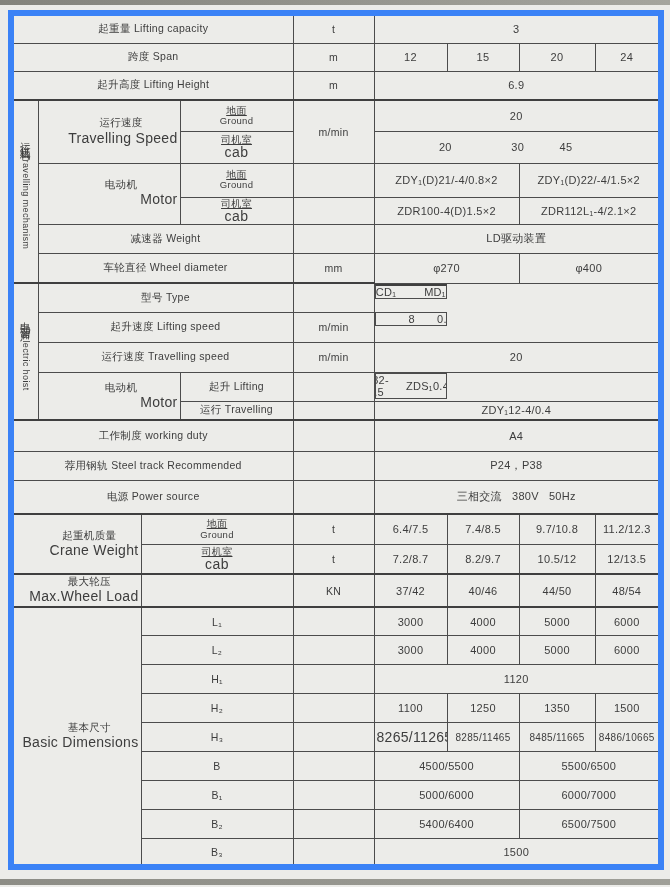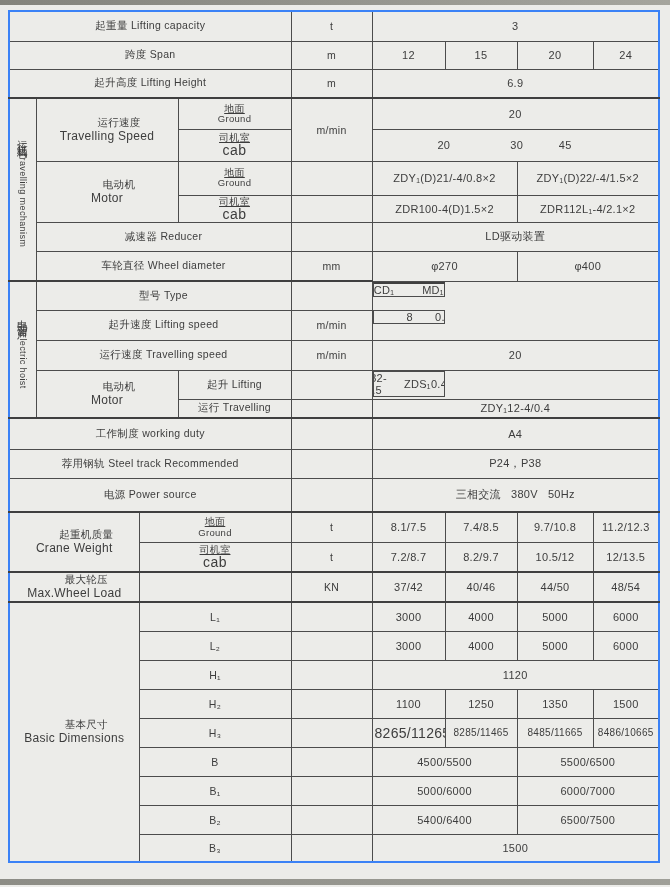--- a/index.html
+++ b/index.html
@@ -9,32 +9,32 @@
     font-family:"Liberation Sans","DejaVu Sans",sans-serif;
     color:#3d3d3d;
   }
   .scan-bar{position:absolute;left:0;width:670px;background:#95958e;}
   .scan-bar.top{top:0;height:5px;background:linear-gradient(to right,#83837c,#a5a59e);}
   .scan-bar.bottom{top:879px;height:6px;background:linear-gradient(to right,#8d8d86,#9f9f98);}
 
   table.spec{
     position:absolute;left:8px;top:10px;width:650px;
     border-collapse:collapse;table-layout:fixed;
-    border:2px solid #3b82f6;
+    border:6px solid #3b82f6;
   }
   td{
     border:1px solid #4c4c4c;
     padding:0 2px;text-align:center;vertical-align:middle;
     font-size:11px;letter-spacing:.3px;overflow:hidden;
     background:transparent;
   }
   tr.sec > td{border-top:2px solid #3f3f3f;}
   .lbl{font-size:10.5px;}
   .lbl2 .zh{display:block;font-size:10.5px;line-height:1.25;padding-left:24px;}
-  .lbl2 .en{display:block;font-size:12px;line-height:1.25;}
+  .lbl2 .en{display:block;font-size:14px;line-height:1.25;text-align:right;}
   .sub .zh{display:block;font-size:10px;line-height:1.15;text-decoration:underline;}
   .sub .en{display:block;font-size:9.5px;line-height:1.15;}
   .sub .cab{display:block;font-size:14px;line-height:1.05;letter-spacing:.5px;}
   .unit{font-size:10.5px;}
   .val{font-size:11px;}
   .pre{white-space:pre;margin-left:16px;}
   
   .vsec{vertical-align:middle;padding:0;}
   .vwrap{display:flex;flex-direction:column;align-items:center;justify-content:center;gap:9px;height:100%;}
   .zh-v{writing-mode:vertical-rl;text-orientation:upright;font-size:10.5px;letter-spacing:3px;}
@@ -138,21 +138,21 @@
     <td class="sub">
       <span class="zh">司机室</span>
       <span class="cab">cab</span>
     </td>
     <td class="unit"></td>
     <td colspan="2" class="val">ZDR100-4(D)1.5×2</td>
     <td colspan="2" class="val">ZDR112L₁-4/2.1×2</td>
   </tr>
 
   <tr style="height:29px">
-    <td colspan="3" class="lbl">减速器 Reducer</td>
+    <td colspan="3" class="lbl">减速器 Weight</td>
     <td class="unit"></td>
     <td colspan="4" class="val">LD驱动装置</td>
   </tr>
 
   <tr style="height:30px">
     <td colspan="3" class="lbl">车轮直径 Wheel diameter</td>
     <td class="unit">mm</td>
     <td colspan="2" class="val">φ270</td>
     <td colspan="2" class="val">φ400</td>
   </tr>
@@ -227,21 +227,21 @@
   <tr style="height:30px" class="sec">
     <td colspan="2" rowspan="2" class="lbl2">
       <span class="zh">起重机质量</span>
       <span class="en">Crane Weight</span>
     </td>
     <td colspan="2" class="sub">
       <span class="zh">地面</span>
       <span class="en">Ground</span>
     </td>
     <td class="unit">t</td>
-    <td class="val">8.1/7.5</td>
+    <td class="val">6.4/7.5</td>
     <td class="val">7.4/8.5</td>
     <td class="val">9.7/10.8</td>
     <td class="val">11.2/12.3</td>
   </tr>
 
   <tr style="height:30px">
     <td colspan="2" class="sub">
       <span class="zh">司机室</span>
       <span class="cab">cab</span>
     </td>

